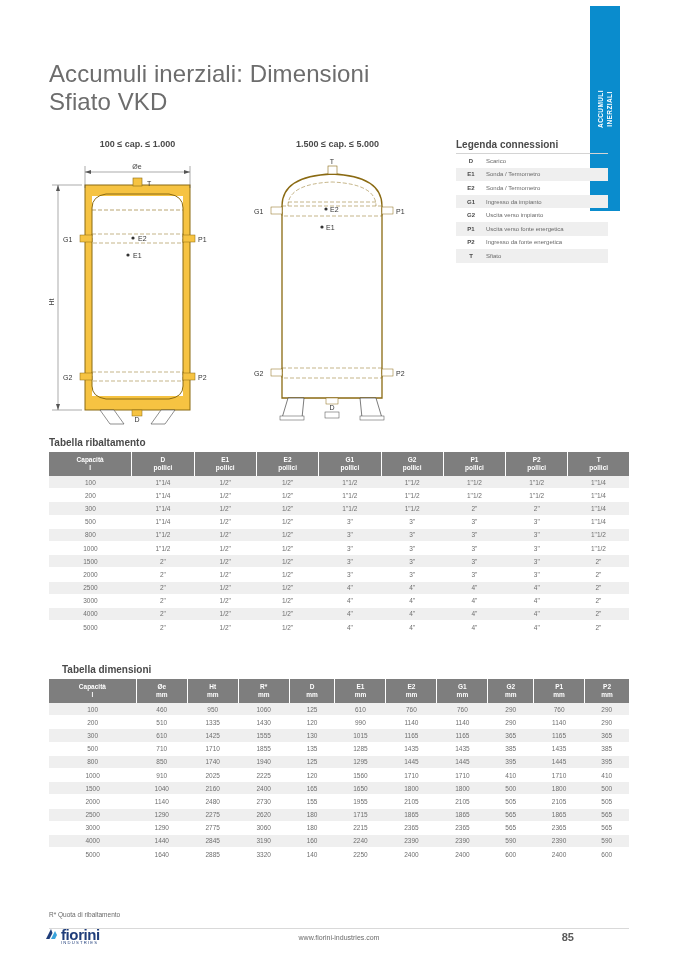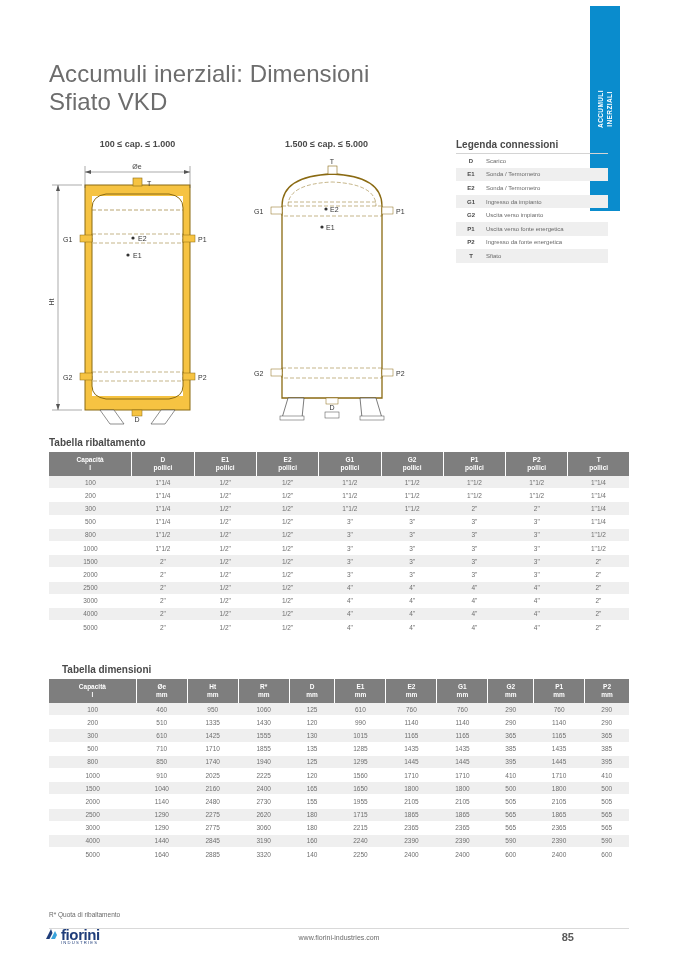--- a/index.html
+++ b/index.html
@@ -43,21 +43,21 @@
   }
 
   .cap-label {
     position:absolute;
     font-size:9px;
     font-weight:bold;
     color:#4a4a4a;
     text-align:center;
   }
   #cap-label-1 { left:45px; top:139px; width:185px; }
-  #cap-label-2 { left:234px; top:139px; width:185px; }
+  #cap-label-2 { left:245px; top:139px; width:185px; }
 
   
   .legend-title {
     position:absolute; left:456px; top:139px;
     font-size:10px; font-weight:bold; color:#4a4a4a;
   }
   .legend {
     position:absolute; left:456px; top:153px; width:152px;
     border-top:1px solid #d4d4d4;
     font-size:6px;

